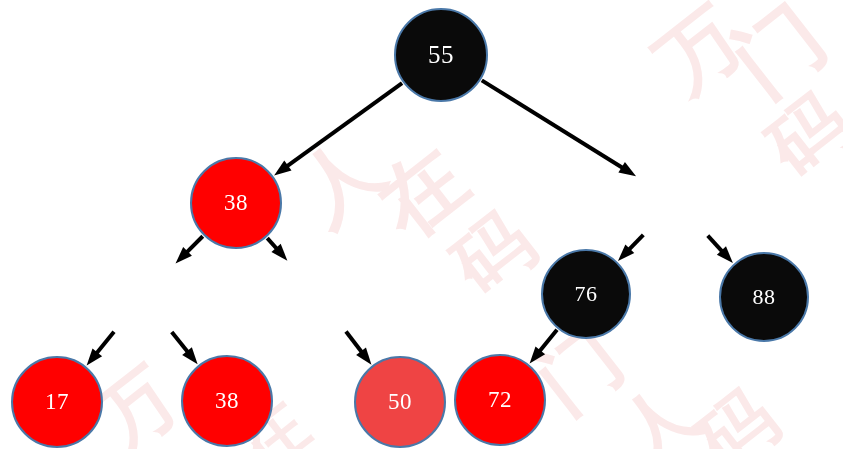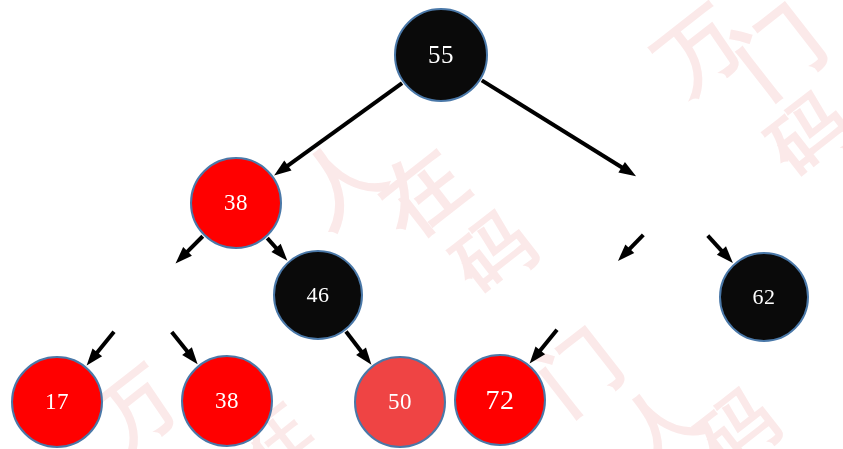--- a/index.html
+++ b/index.html
@@ -100,33 +100,33 @@
       <polygon points="529.6119202727771,363.5015866405306 535.5079305240217,346.3937795596328 545.1372991550306,354.206286184791" fill="#000000"></polygon>
     </svg>
 
   <div id="node-layer">
       <div class="node" style="left: 394px; top: 8px; width: 94px; height: 94px; background: rgb(10, 10, 10); border-color: rgb(74, 120, 168);">
         <span class="node-label" style="font-size: 25px; color: rgb(255, 255, 255);">55</span>
       </div>
       <div class="node" style="left: 190px; top: 157px; width: 92px; height: 92px; background: rgb(255, 0, 0); border-color: rgb(74, 120, 168);">
         <span class="node-label" style="font-size: 23px; color: rgb(255, 255, 255);">38</span>
       </div>
-      <div class="node" style="left: 273px; top: 250px; width: 90px; height: 90px; background: rgb(10, 10, 10); border-color: rgb(74, 120, 168);">
-        <span class="node-label" style="font-size: 22px; color: rgb(255, 255, 255);">46</span>
+      <div class="node" style="left: 541px; top: 249px; width: 90px; height: 90px; background: rgb(10, 10, 10); border-color: rgb(74, 120, 168);">
+        <span class="node-label" style="font-size: 22px; color: rgb(255, 255, 255);">76</span>
       </div>
       <div class="node" style="left: 719px; top: 252px; width: 90px; height: 90px; background: rgb(10, 10, 10); border-color: rgb(74, 120, 168);">
-        <span class="node-label" style="font-size: 22px; color: rgb(255, 255, 255);">62</span>
+        <span class="node-label" style="font-size: 22px; color: rgb(255, 255, 255);">88</span>
       </div>
       <div class="node" style="left: 11px; top: 356px; width: 92px; height: 92px; background: rgb(255, 0, 0); border-color: rgb(74, 120, 168); text-align: right;">
         <span class="node-label" style="font-size: 23px; color: rgb(255, 255, 255);">17</span>
       </div>
       <div class="node" style="left: 181px; top: 355px; width: 92px; height: 92px; background: rgb(255, 0, 0); border-color: rgb(74, 120, 168);">
         <span class="node-label" style="font-size: 23px; color: rgb(255, 255, 255);">38</span>
       </div>
       <div class="node" style="left: 354px; top: 356px; width: 92px; height: 92px; background: #ef4444; border-color: rgb(74, 120, 168);">
         <span class="node-label" style="font-size: 23px; color: rgb(255, 255, 255);">50</span>
       </div>
       <div class="node" style="left: 454px; top: 354px; width: 92px; height: 92px; background: rgb(255, 0, 0); border-color: rgb(74, 120, 168);">
-        <span class="node-label" style="font-size: 28px; color: rgb(255, 255, 255);">72</span>
+        <span class="node-label" style="font-size: 23px; color: rgb(255, 255, 255);">72</span>
       </div>
     </div>
 
 </div>
 
 </body></html>

